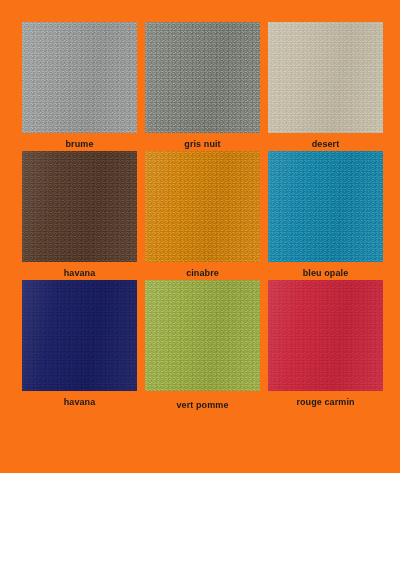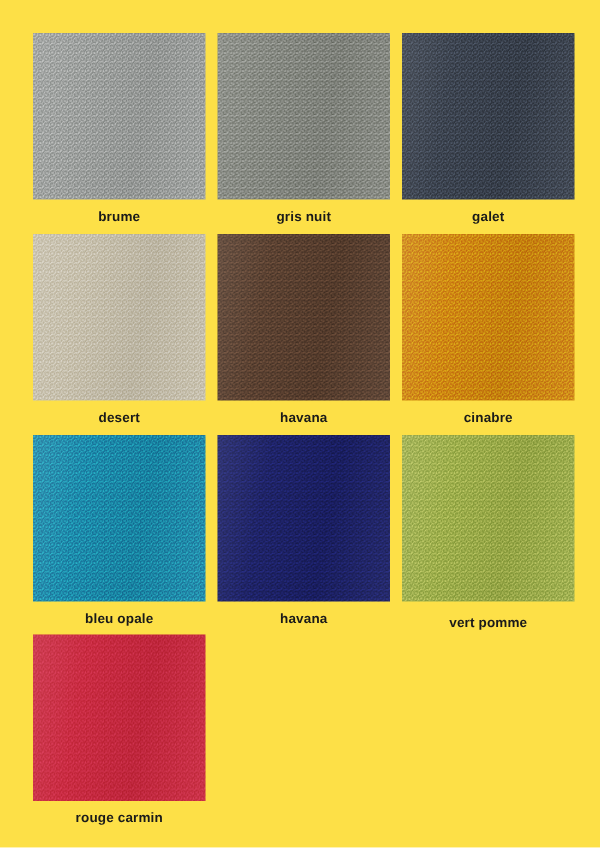--- a/index.html
+++ b/index.html
@@ -12,28 +12,28 @@
     overflow: hidden;
   }
 
   body {
     font-family: "Liberation Sans", sans-serif;
     -webkit-font-smoothing: antialiased;
   }
 
   #swatch-grid {
     width: 400px;
-    height: 565px;
+    height: 473px;
     padding: 22px 22px 10px 22px;
     display: grid;
     grid-template-columns: repeat(3, 1fr);
     grid-template-rows: repeat(4, 1fr);
     column-gap: 8px;
     row-gap: 2px;
-    background: #fde047;
+    background: #f97316;
   }
 
   .swatch-cell {
     display: flex;
     flex-direction: column;
     align-items: center;
     justify-content: flex-start;
   }
 
   .swatch-chip {
@@ -102,24 +102,20 @@
   <div class="swatch-cell">
     <div class="swatch-chip" style="background-color: rgb(159, 162, 160);"></div>
     <div class="swatch-label" style="color: rgb(26, 26, 26);">brume</div>
   </div>
 
   <div class="swatch-cell">
     <div class="swatch-chip" style="background-color: rgb(136, 139, 132);"></div>
     <div class="swatch-label" style="color: rgb(26, 26, 26);">gris nuit</div>
   </div>
 
-  <div class="swatch-cell">
-    <div class="swatch-chip" style="background-color: rgb(59, 67, 80);"></div>
-    <div class="swatch-label" style="color: rgb(26, 26, 26);">galet</div>
-  </div>
 
 
   <div class="swatch-cell">
     <div class="swatch-chip" style="background-color: rgb(200, 193, 174);"></div>
     <div class="swatch-label" style="color: rgb(26, 26, 26);">desert</div>
   </div>
 
   <div class="swatch-cell">
     <div class="swatch-chip" style="background-color: rgb(91, 64, 47);"></div>
     <div class="swatch-label" style="color: rgb(26, 26, 26);">havana</div>

